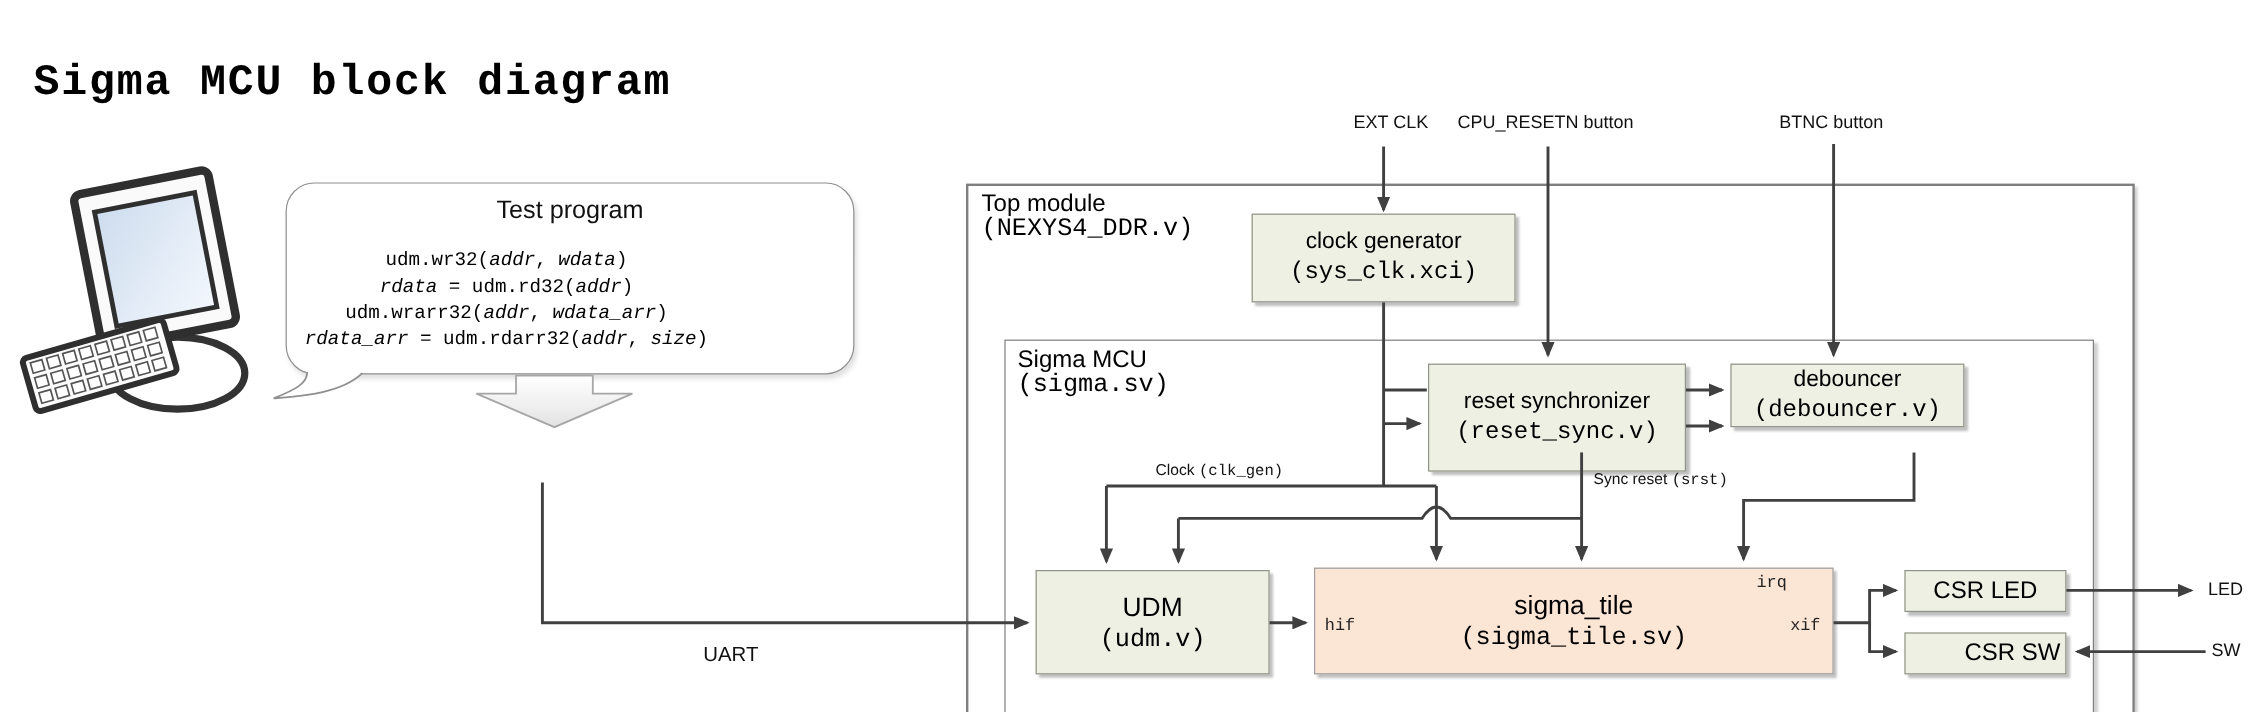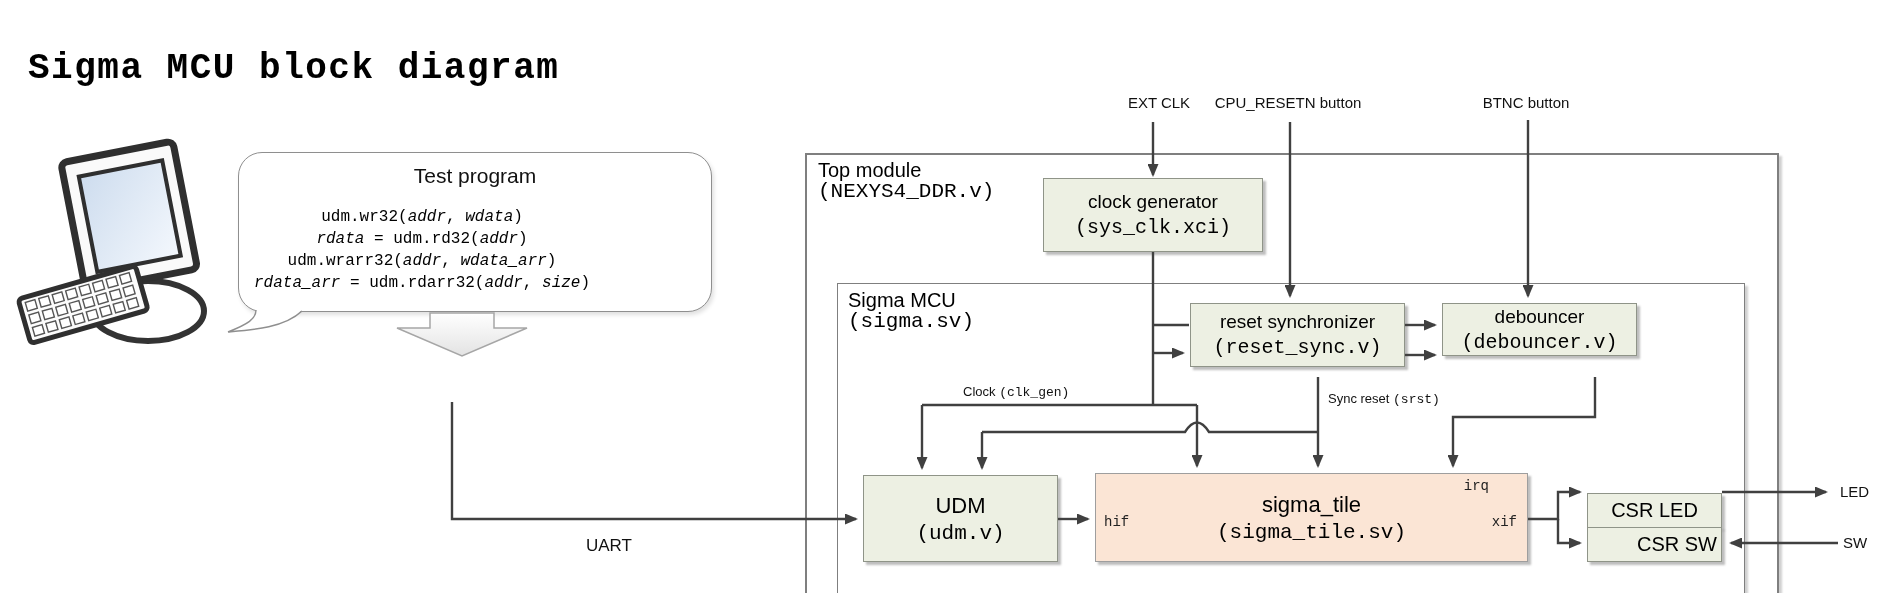--- a/index.html
+++ b/index.html
@@ -39,27 +39,27 @@
           box-shadow:3px 3px 2px rgba(110,110,110,.45);
           display:flex;flex-direction:column;align-items:center;justify-content:center;
           text-align:center;}
   .modbox .mname{font-size:19px;color:#000;}
   .modbox .mfile{font-family:"Liberation Mono",monospace;font-size:20px;color:#000;margin-top:3px;}
   .tilebox{background:var(--tile-fill);border-color:var(--tile-border);}
   .big .mname{font-size:22px;}
   .big .mfile{font-size:21px;}
 
   .clockgen{left:1043px;top:138px;width:220px;height:74px;}
-  .resetsync{left:1190px;top:263px;width:215px;height:64px;}
+  .resetsync{left:1190px;top:263px;width:215px;height:90px;}
   .debouncer{left:1442px;top:263px;width:195px;height:53px;}
   .udm{left:863px;top:435px;width:195px;height:87px;}
   .sigmatile{left:1095px;top:433px;width:433px;height:89px;}
   .csr{width:135px;height:35px;justify-content:center;}
   .csr .mname{font-size:20px;}
-  .csrled{left:1587px;top:453px;}
+  .csrled{left:1587px;top:435px;}
   .csrsw{left:1587px;top:487px;padding-left:45px;}
 
   .port{position:absolute;font:14px "Liberation Mono",monospace;color:#222;}
 
   
   .pinlabel{font-size:15px;color:#111;text-align:center;white-space:nowrap;}
   .netlabel{font-size:13px;color:#111;white-space:nowrap;}
   .netlabel .nmono{font-family:"Liberation Mono",monospace;font-size:13px;}
   .uart-label{left:586px;top:496px;font-size:17px;}
 

